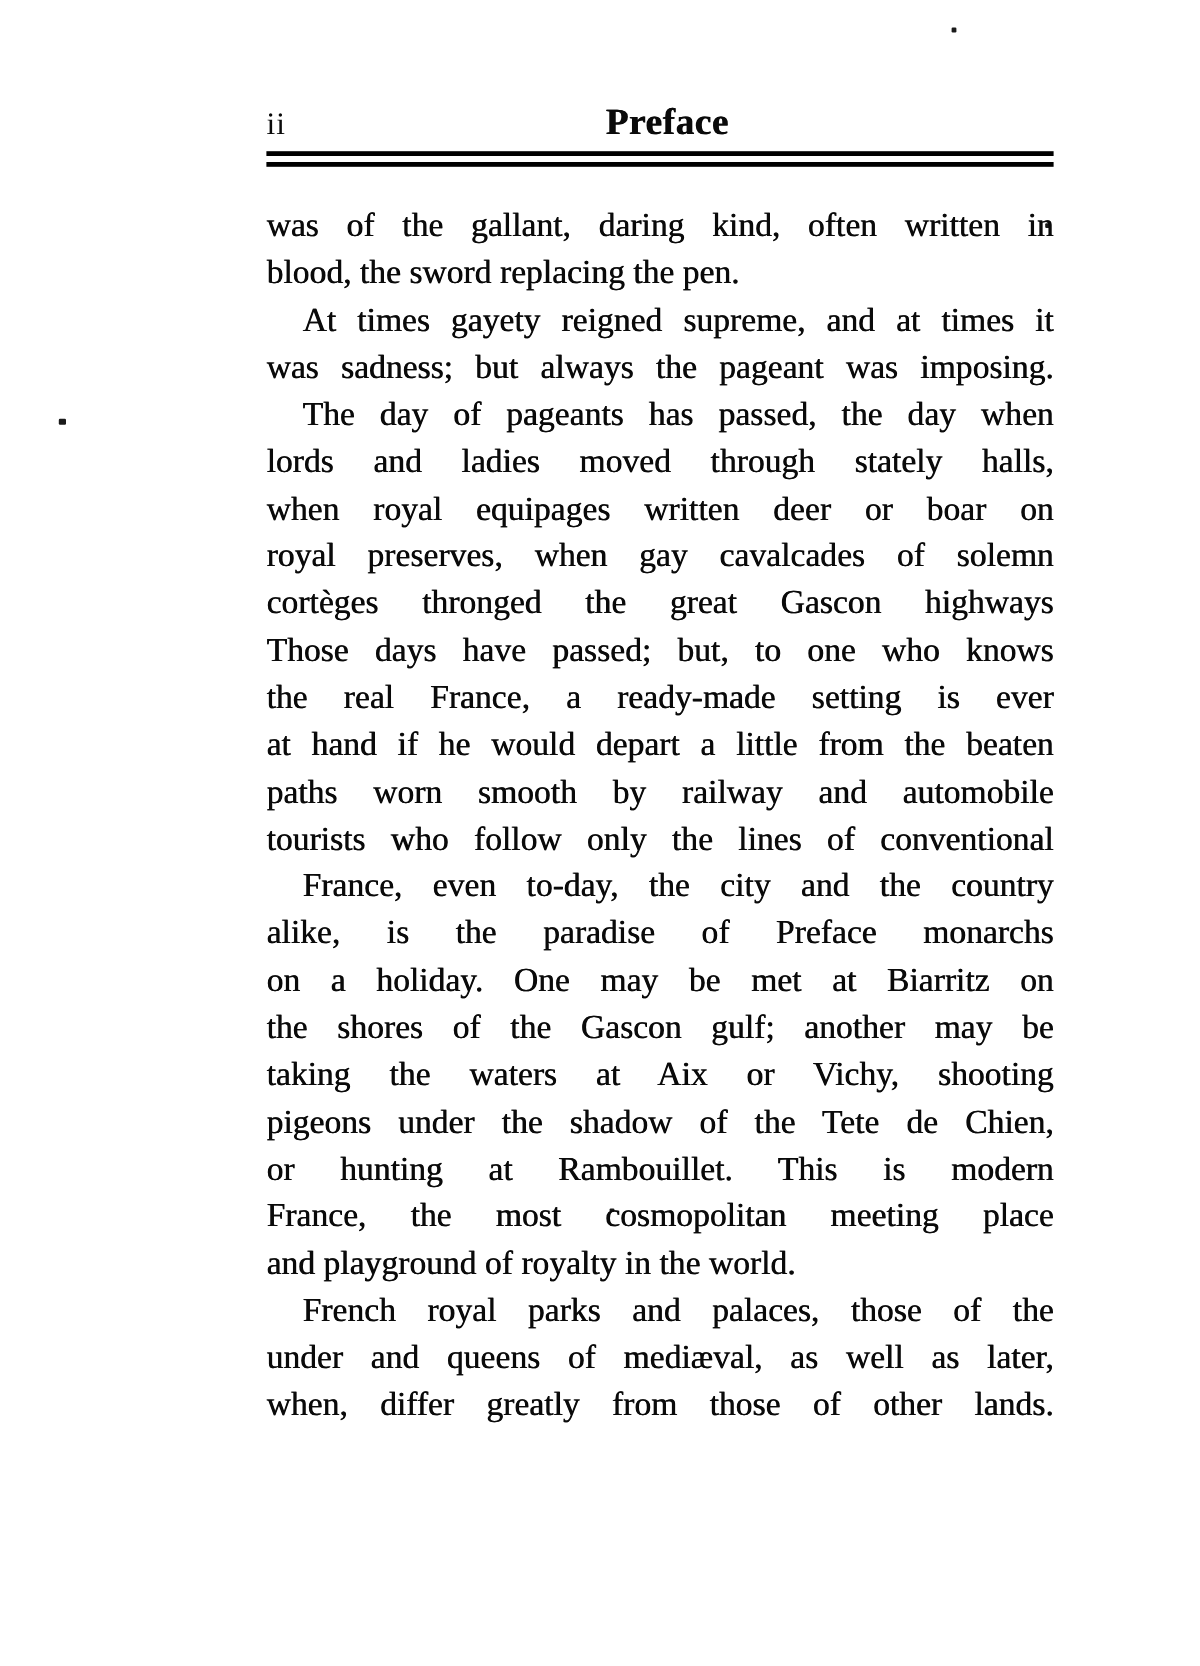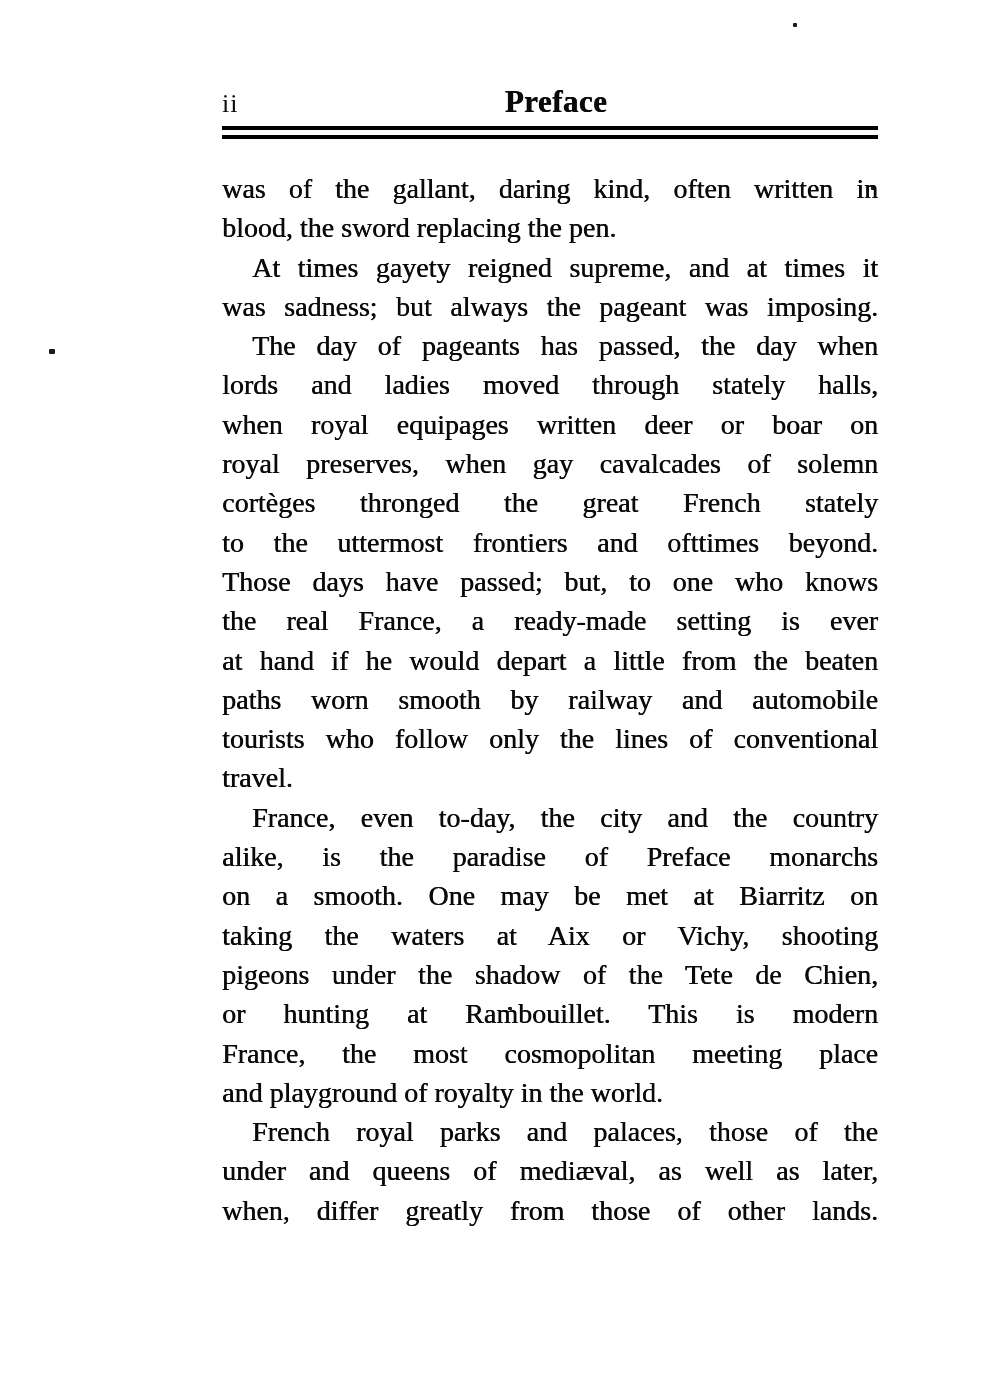--- a/index.html
+++ b/index.html
@@ -103,31 +103,30 @@
     <div class="page-body">
 
     <div class="line just">was of the gallant, daring kind, often written in</div>
         <div class="line">blood, the sword replacing the pen.</div>
         <div class="line indent just">At times gayety reigned supreme, and at times it</div>
         <div class="line just">was sadness; but always the pageant was imposing.</div>
         <div class="line indent just">The day of pageants has passed, the day when</div>
         <div class="line just">lords and ladies moved through stately halls,</div>
         <div class="line just">when royal equipages written deer or boar on</div>
         <div class="line just">royal preserves, when gay cavalcades of solemn</div>
-        <div class="line just">cortèges thronged the great French stately</div>
-        <div class="line just">to the uttermost frontiers and ofttimes beyond.</div>
+        <div class="line just">cortèges thronged the great Gascon highways</div>
         <div class="line just">Those days have passed; but, to one who knows</div>
         <div class="line just">the real France, a ready-made setting is ever</div>
         <div class="line just">at hand if he would depart a little from the beaten</div>
         <div class="line just">paths worn smooth by railway and automobile</div>
         <div class="line just">tourists who follow only the lines of conventional</div>
-        <div class="line">travel.</div>
         <div class="line indent just">France, even to-day, the city and the country</div>
         <div class="line just">alike, is the paradise of Preface monarchs</div>
-        <div class="line just">on a smooth.  One may be met at Biarritz on</div>
+        <div class="line just">on a holiday.  One may be met at Biarritz on</div>
+        <div class="line just">the shores of the Gascon gulf; another may be</div>
         <div class="line just">taking the waters at Aix or Vichy, shooting</div>
         <div class="line just">pigeons under the shadow of the Tete de Chien,</div>
         <div class="line just">or hunting at Rambouillet.  This is modern</div>
         <div class="line just">France, the most cosmopolitan meeting place</div>
         <div class="line">and playground of royalty in the world.</div>
         <div class="line indent just">French royal parks and palaces, those of the</div>
         <div class="line just">under and queens of mediæval, as well as later,</div>
         <div class="line just">when, differ greatly from those of other lands.</div>
       </div>
 

